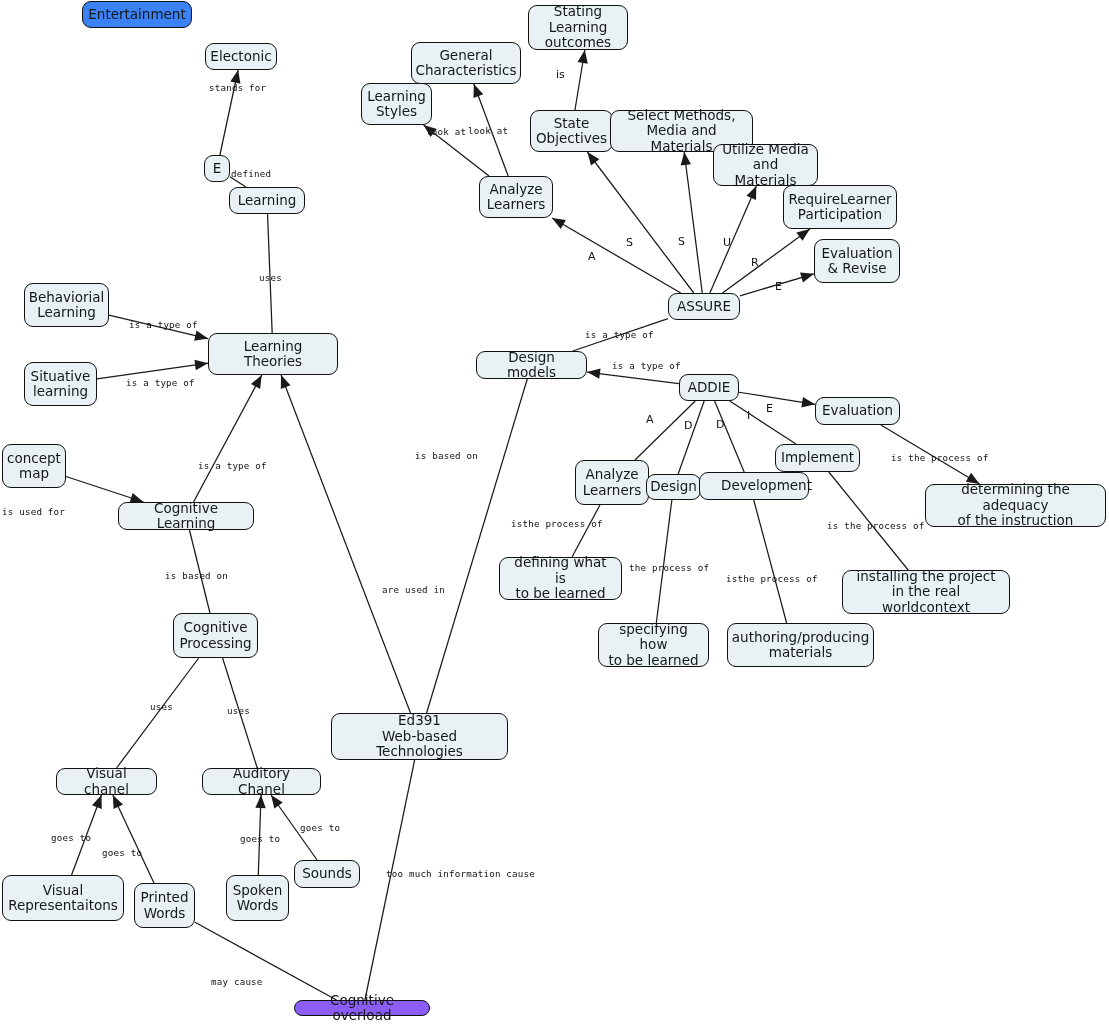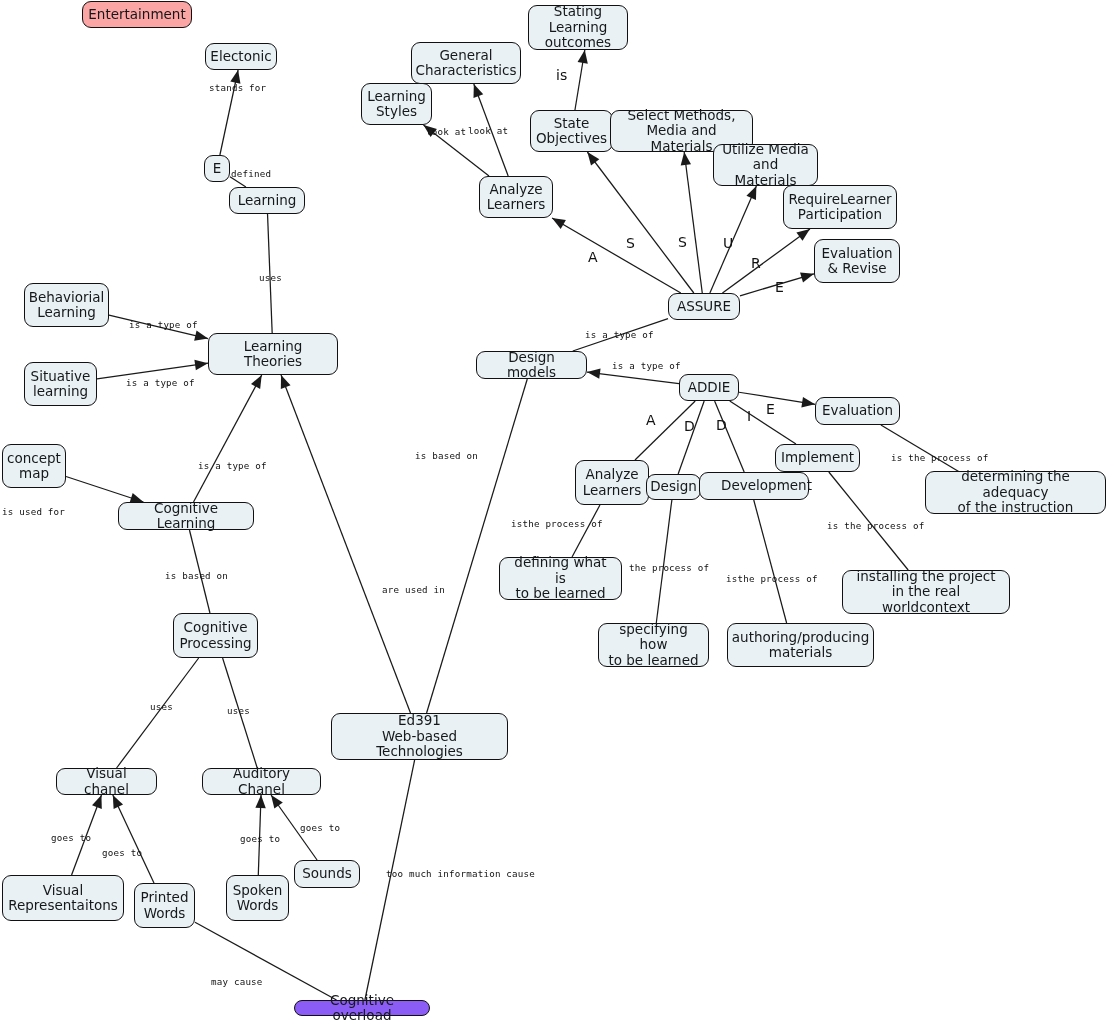--- a/index.html
+++ b/index.html
@@ -47,21 +47,21 @@
     font-size:9.2px;
     letter-spacing:0.2px;
     color:#111111;
     background:transparent;
     white-space:nowrap;
     z-index:6;
     line-height:10px;
   }
   .edge-label.letter{
     font-family:"DejaVu Sans", sans-serif;
-    font-size:14px;
+    font-size:11px;
     letter-spacing:0;
   }
 </style>
 </head>
 <body>
 
 <div id="canvas">
   <svg id="edge-layer" viewBox="0 0 1109 1033" xmlns="http://www.w3.org/2000/svg">
       <line x1="219.89285714285714" y1="155" x2="238.10714285714286" y2="70" stroke="#1a1a1a" stroke-width="1.25"></line>
       <polygon points="238.10714285714286,70 230.298692150439,81.62188012160578 240.46783725684404,83.80098264440687" fill="#1a1a1a"></polygon>
@@ -119,21 +119,21 @@
       <line x1="739" y1="392.24747474747477" x2="815" y2="404.2744107744108" stroke="#1a1a1a" stroke-width="1.25"></line>
       <polygon points="815,404.2744107744108 802.9725646890428,397.1063706070611 801.3470019007897,407.378543971128" fill="#1a1a1a"></polygon>
       <line x1="599.9296875" y1="505" x2="572.0338541666666" y2="557" stroke="#1a1a1a" stroke-width="1.25"></line>
       <line x1="671.8544303797469" y1="500" x2="656.2848101265823" y2="623" stroke="#1a1a1a" stroke-width="1.25"></line>
       <line x1="753.7421383647799" y1="500" x2="786.6194968553459" y2="623" stroke="#1a1a1a" stroke-width="1.25"></line>
       <line x1="828.8358208955224" y1="472" x2="908.1865671641791" y2="570" stroke="#1a1a1a" stroke-width="1.25"></line>
       <line x1="880.9074074074074" y1="425" x2="979.5529100529101" y2="484" stroke="#1a1a1a" stroke-width="1.25"></line>
       <polygon points="979.5529100529101,484 971.0653119754921,472.86444079194 965.7270223361178,481.7898351096241" fill="#1a1a1a"></polygon>
     </svg>
   <div id="node-layer">
-      <div class="node" style="left: 82px; top: 1px; width: 110px; height: 27px; background: #fca5a5; border-color: rgb(17, 17, 17);">Entertainment</div>
+      <div class="node" style="left: 82px; top: 1px; width: 110px; height: 27px; background: #3b82f6; border-color: rgb(17, 17, 17);">Entertainment</div>
       <div class="node" style="left: 205px; top: 43px; width: 72px; height: 27px; background: rgb(233, 241, 244); border-color: rgb(17, 17, 17);">Electonic</div>
       <div class="node" style="left: 204px; top: 155px; width: 26px; height: 27px; background: rgb(233, 241, 244); border-color: rgb(17, 17, 17);">E</div>
       <div class="node" style="left: 229px; top: 187px; width: 76px; height: 27px; background: rgb(233, 241, 244); border-color: rgb(17, 17, 17);">Learning</div>
       <div class="node" style="left: 361px; top: 83px; width: 71px; height: 42px; background: rgb(233, 241, 244); border-color: rgb(17, 17, 17);">Learning
 Styles</div>
       <div class="node" style="left: 411px; top: 42px; width: 110px; height: 42px; background: rgb(233, 241, 244); border-color: rgb(17, 17, 17);">General
 Characteristics</div>
       <div class="node" style="left: 528px; top: 5px; width: 100px; height: 45px; background: rgb(233, 241, 244); border-color: rgb(17, 17, 17);">Stating Learning
 outcomes</div>
       <div class="node" style="left: 530px; top: 110px; width: 83px; height: 42px; background: rgb(233, 241, 244); border-color: rgb(17, 17, 17);">State
@@ -158,21 +158,21 @@
 map</div>
       <div class="node" style="left: 118px; top: 502px; width: 136px; height: 28px; background: rgb(233, 241, 244); border-color: rgb(17, 17, 17);">Cognitive Learning</div>
       <div class="node" style="left: 476px; top: 351px; width: 111px; height: 28px; background: rgb(233, 241, 244); border-color: rgb(17, 17, 17);">Design models</div>
       <div class="node" style="left: 679px; top: 374px; width: 60px; height: 27px; background: rgb(233, 241, 244); border-color: rgb(17, 17, 17);">ADDIE</div>
       <div class="node" style="left: 815px; top: 397px; width: 85px; height: 28px; background: rgb(233, 241, 244); border-color: rgb(17, 17, 17);">Evaluation</div>
       <div class="node" style="left: 575px; top: 460px; width: 74px; height: 45px; background: rgb(233, 241, 244); border-color: rgb(17, 17, 17);">Analyze
 Learners</div>
       <div class="node" style="left: 646px; top: 474px; width: 55px; height: 26px; background: rgb(233, 241, 244); border-color: rgb(17, 17, 17);">Design</div>
       <div class="node" style="left: 699px; top: 472px; width: 110px; height: 28px; background: rgb(233, 241, 244); border-color: rgb(17, 17, 17); padding-left: 32px;">Development</div>
       <div class="node" style="left: 775px; top: 444px; width: 85px; height: 28px; background: rgb(233, 241, 244); border-color: rgb(17, 17, 17);">Implement</div>
-      <div class="node" style="left: 925px; top: 471px; width: 181px; height: 43px; background: rgb(233, 241, 244); border-color: rgb(17, 17, 17);">determining the adequacy
+      <div class="node" style="left: 925px; top: 484px; width: 181px; height: 43px; background: rgb(233, 241, 244); border-color: rgb(17, 17, 17);">determining the adequacy
 of the instruction</div>
       <div class="node" style="left: 842px; top: 570px; width: 168px; height: 44px; background: rgb(233, 241, 244); border-color: rgb(17, 17, 17);">installing the project
 in the real worldcontext</div>
       <div class="node" style="left: 499px; top: 557px; width: 123px; height: 43px; background: rgb(233, 241, 244); border-color: rgb(17, 17, 17);">defining what is
 to be learned</div>
       <div class="node" style="left: 598px; top: 623px; width: 111px; height: 44px; background: rgb(233, 241, 244); border-color: rgb(17, 17, 17);">specifying how
 to be learned</div>
       <div class="node" style="left: 719px; top: 623px; width: 147px; height: 44px; background: rgb(233, 241, 244); border-color: rgb(17, 17, 17); margin-left: 8px;">authoring/producing
 materials</div>
       <div class="node" style="left: 173px; top: 613px; width: 85px; height: 45px; background: rgb(233, 241, 244); border-color: rgb(17, 17, 17);">Cognitive

